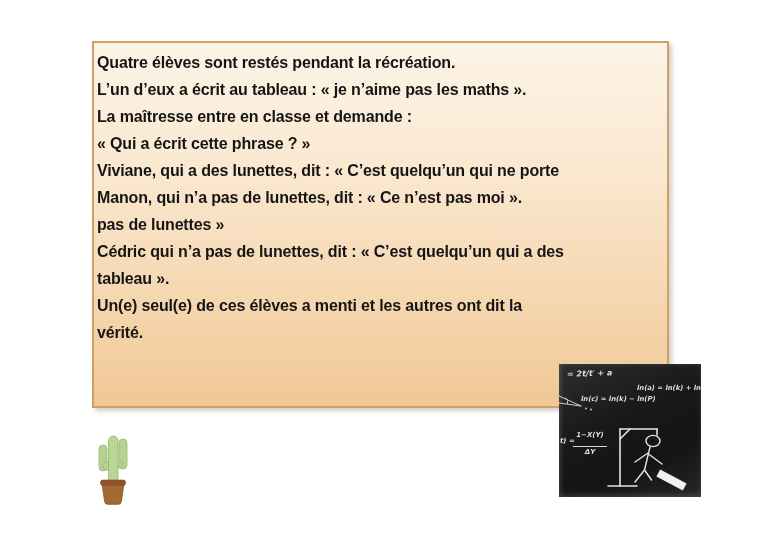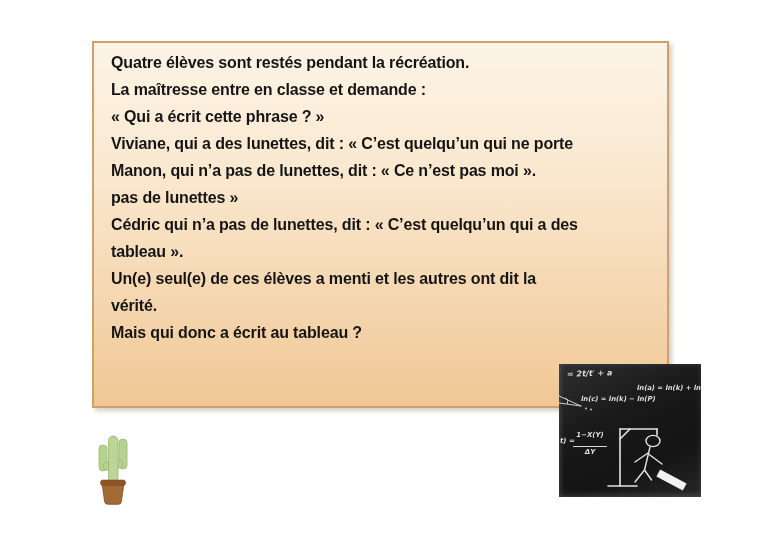--- a/index.html
+++ b/index.html
@@ -9,21 +9,21 @@
     background: #ffffff;
     font-family: "Liberation Sans", sans-serif;
   }
 
   
   .puzzle-box {
     position: absolute; left: 92px; top: 41px; width: 577px; height: 367px;
     border: 2px solid #cfa06a;
     background: linear-gradient(180deg, #fdf4e6 0%, #fae8d0 35%, #f5d7b0 70%, #f0c795 100%);
     box-shadow: 3px 3px 4px rgba(110, 85, 55, 0.28);
-    padding: 6px 8px 0 17px;
+    padding: 6px 8px 0 3px;
     z-index: 1;
   }
   .puzzle-box .line {
     height: 27px; line-height: 27px;
     font-size: 16px; font-weight: 700; letter-spacing: -0.15px;
     color: #151515; white-space: nowrap;
   }
   .puzzle-box .line.center { text-align: left; }
 
   
@@ -53,30 +53,30 @@
   
   .cactus { position: absolute; left: 89px; top: 431px; z-index: 1; }
 </style>
 </head>
 <body>
 
 <div class="slide">
 
   <div class="puzzle-box">
     <div class="line">Quatre élèves sont restés pendant la récréation.</div>
+    <div class="line">L’un d’eux a écrit au tableau : « je n’aime pas les maths ».</div>
     <div class="line">La maîtresse entre en classe et demande :</div>
     <div class="line center">« Qui a écrit cette phrase ? »</div>
     <div class="line">Viviane, qui a des lunettes, dit : « C’est quelqu’un qui ne porte</div>
     <div class="line">Manon, qui n’a pas de lunettes, dit : « Ce n’est pas moi ».</div>
     <div class="line">pas de lunettes »</div>
     <div class="line">Cédric qui n’a pas de lunettes, dit : « C’est quelqu’un qui a des</div>
     <div class="line">tableau ».</div>
     <div class="line">Un(e) seul(e) de ces élèves a menti et les autres ont dit la</div>
     <div class="line">vérité.</div>
-    <div class="line center">Mais qui donc a écrit au tableau ?</div>
   </div>
 
   <div class="blackboard">
     <span class="chalk-text f-top">= 2t/t′ + a</span>
     <span class="chalk-text f-ln1">ln(a) = ln(k) + ln(m)</span>
     <span class="chalk-text f-ln2">ln(c) = ln(k) − ln(P)</span>
     <span class="chalk-text f-lhs">t) =</span>
     <span class="frac">
       <span class="num">1−X(Y)</span>
       <span class="den">ΔY</span>

